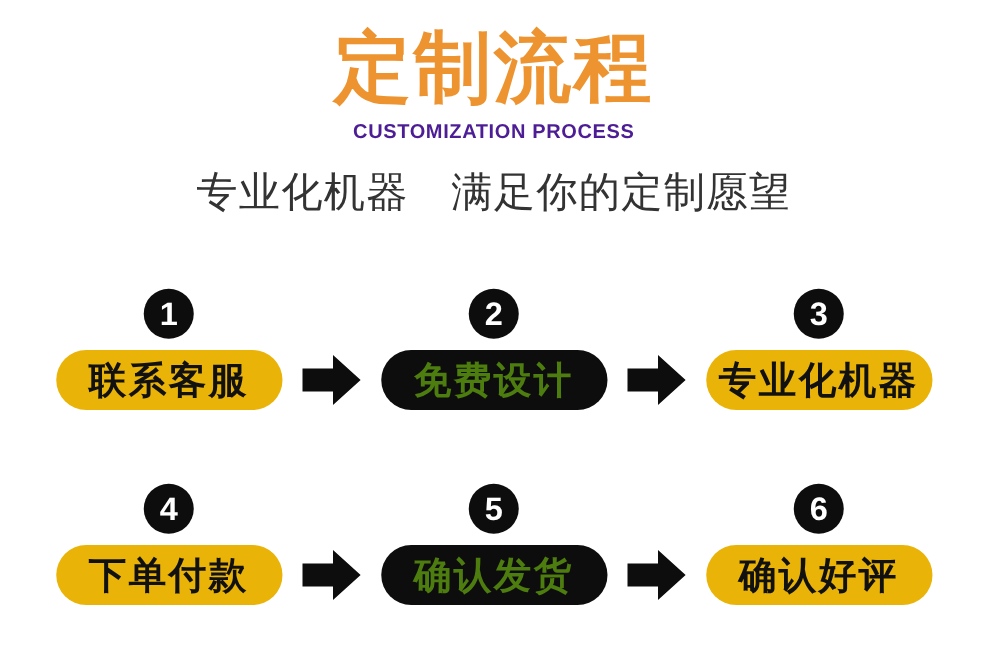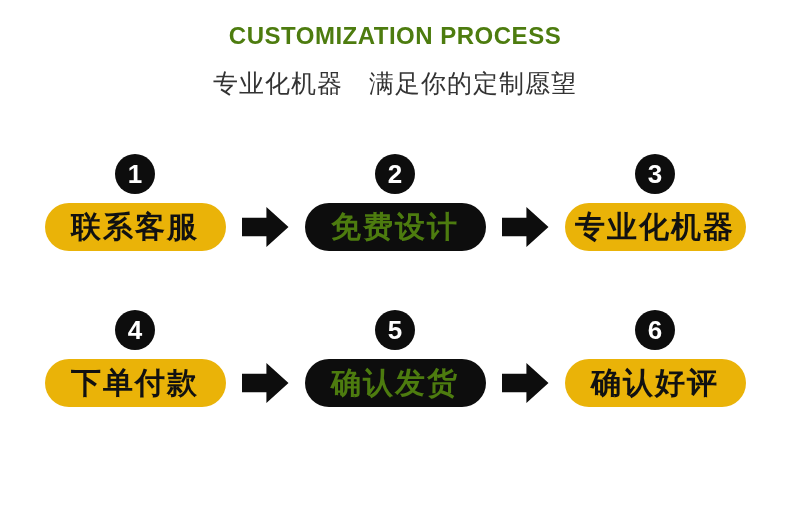--- a/index.html
+++ b/index.html
@@ -14,29 +14,29 @@
   .header { text-align: center; padding-top: 22px; }
   .title {
     font-size: 62px;
     font-weight: 700;
     color: #ED9430;
     line-height: 1.05;
     letter-spacing: 2px;
     margin: 0;
   }
   .subtitle {
-    margin-top: 0;
-    font-size: 24px;
+    margin-top: 10px;
+    font-size: 16px;
     font-weight: 600;
-    color: #4d7c0f;
+    color: #4c1d95;
     letter-spacing: 0.5px;
   }
   .tagline {
     margin-top: 17px;
-    font-size: 25px;
+    font-size: 33px;
     font-weight: 400;
     color: #333333;
     letter-spacing: 1px;
   }
 
   .flow {
     margin-top: 54px;
     display: flex;
     flex-direction: column;
     align-items: center;
@@ -79,20 +79,21 @@
     background: #0D0D0D;
     clip-path: polygon(0 27%, 53% 27%, 53% 0, 100% 50%, 53% 100%, 53% 73%, 0 73%);
   }
 </style>
 </head>
 <body>
 
 <div class="page">
 
   <div class="header">
+    <h1 class="title">定制流程</h1>
     <div class="subtitle">CUSTOMIZATION PROCESS</div>
     <div class="tagline">专业化机器　满足你的定制愿望</div>
   </div>
 
   <div class="flow">
 
     <div class="row">
       <div class="step">
         <div class="badge">1</div>
         <div class="pill pill--orange">联系客服</div>

